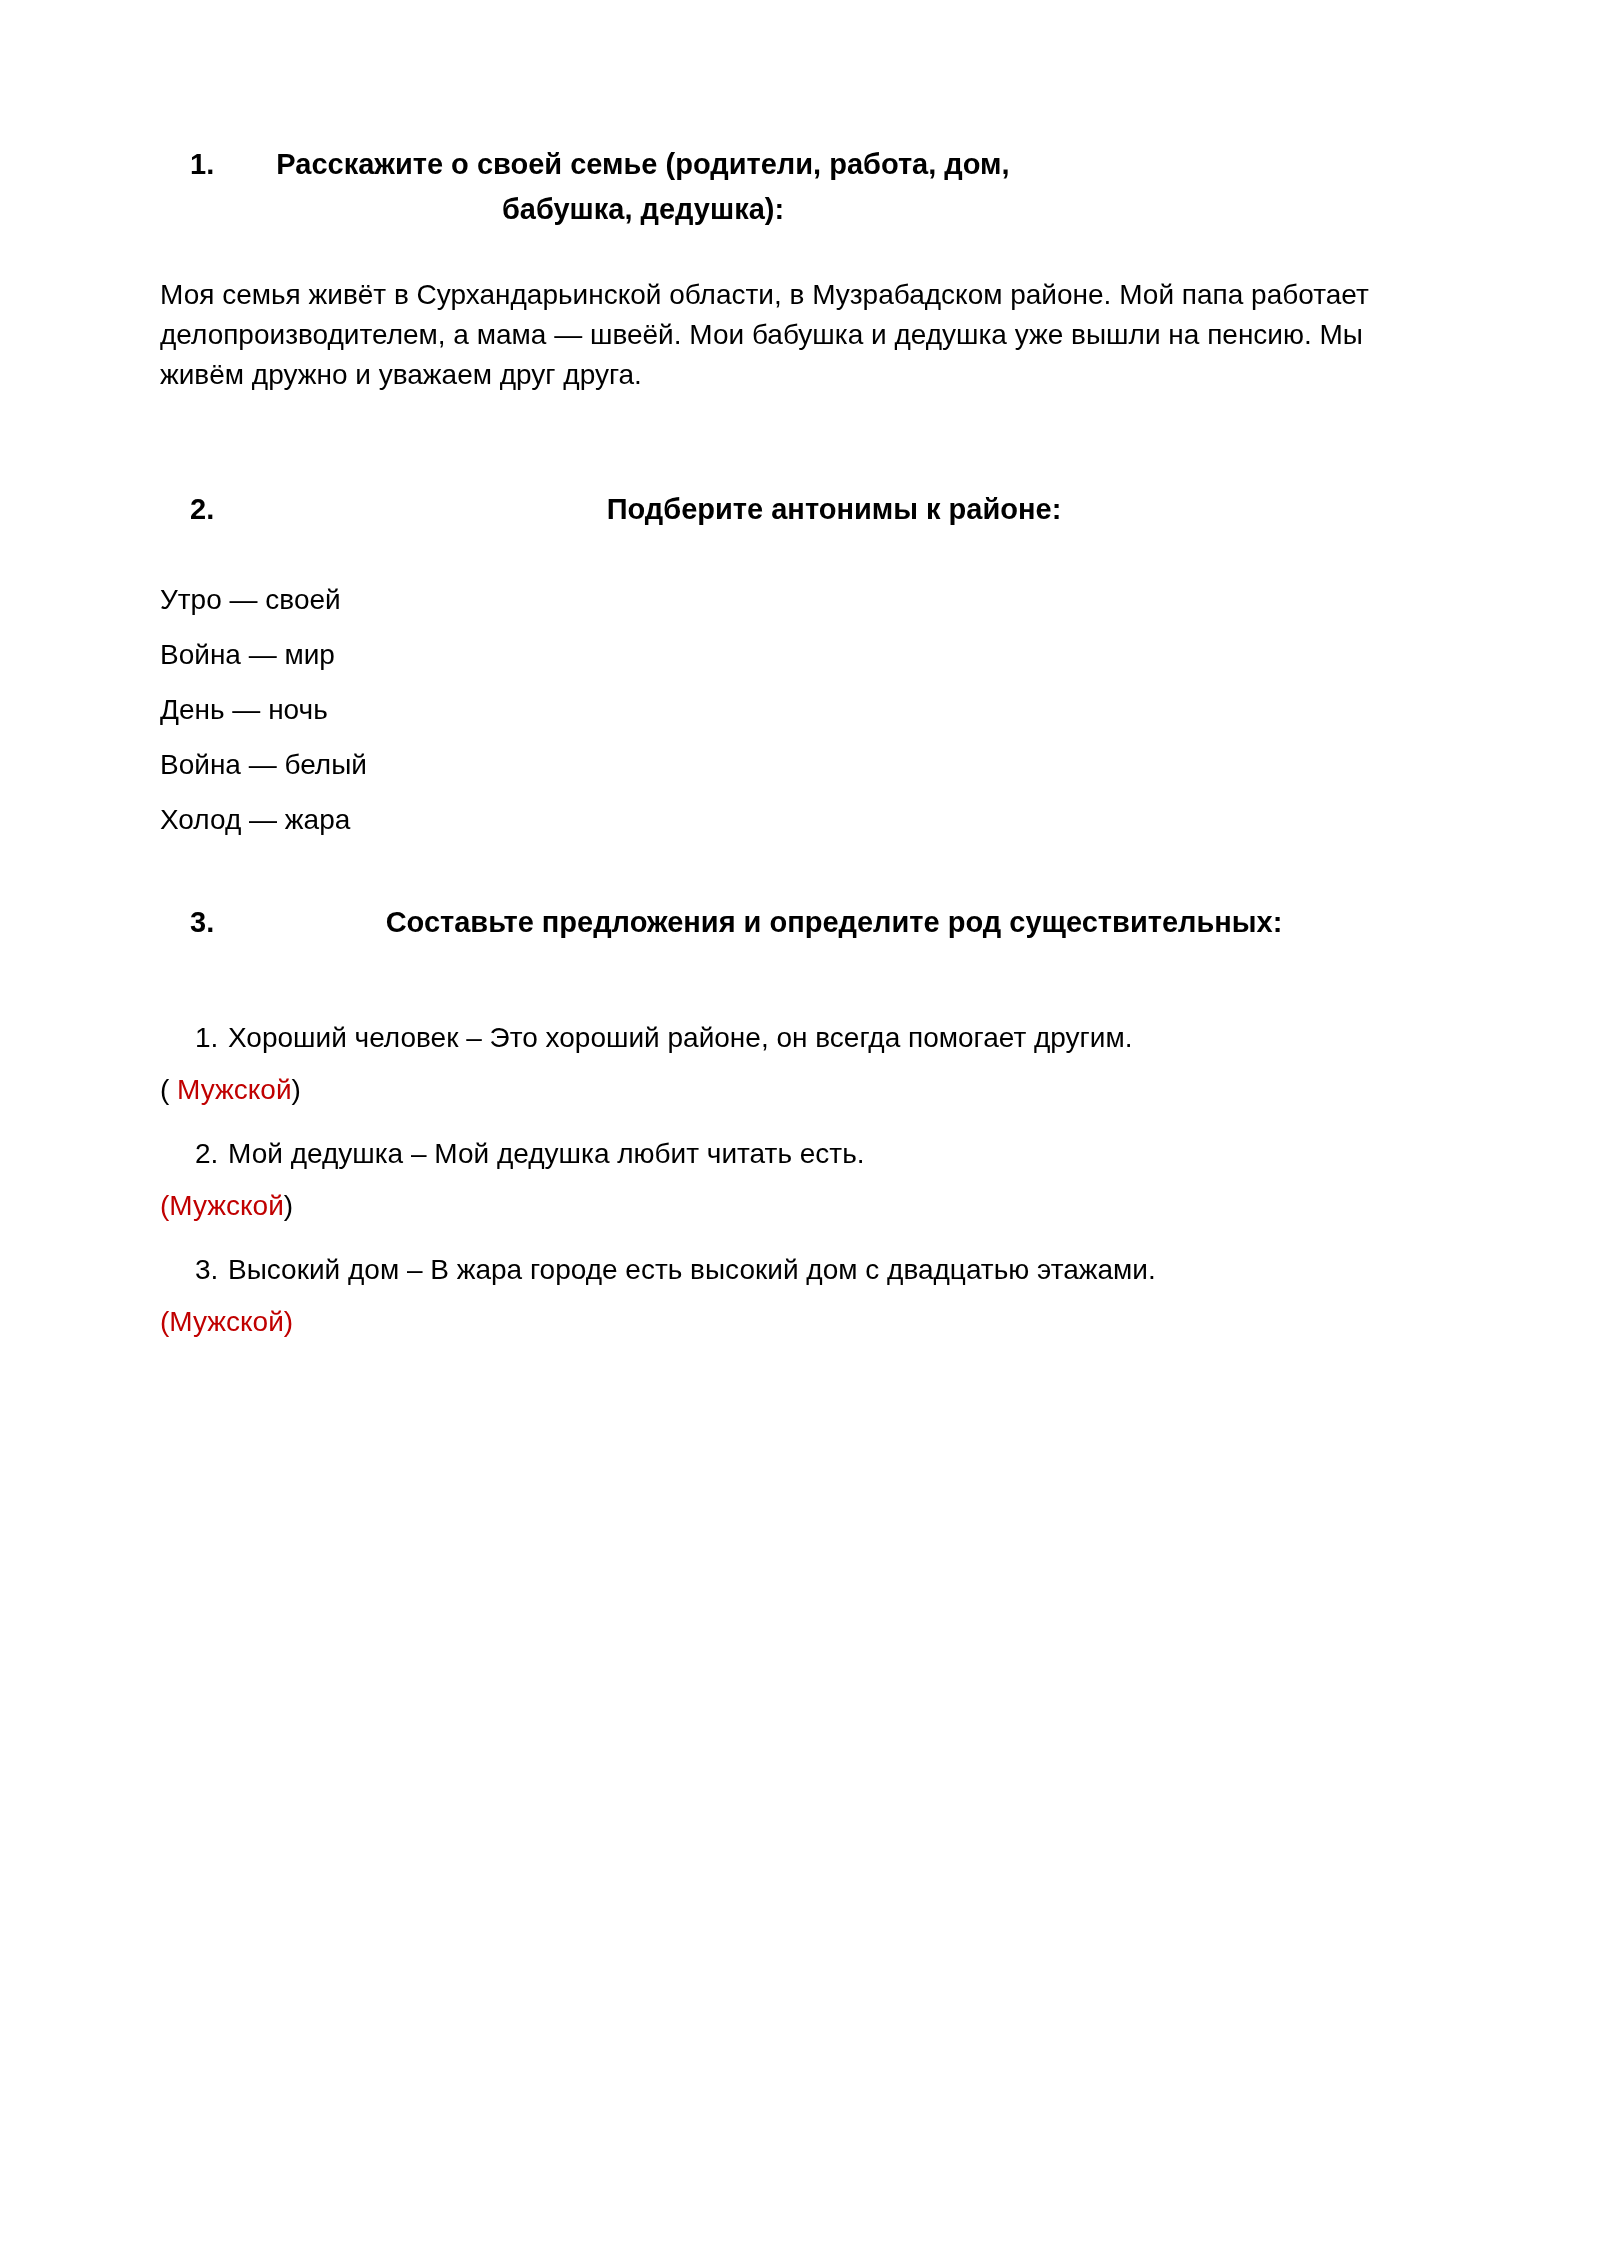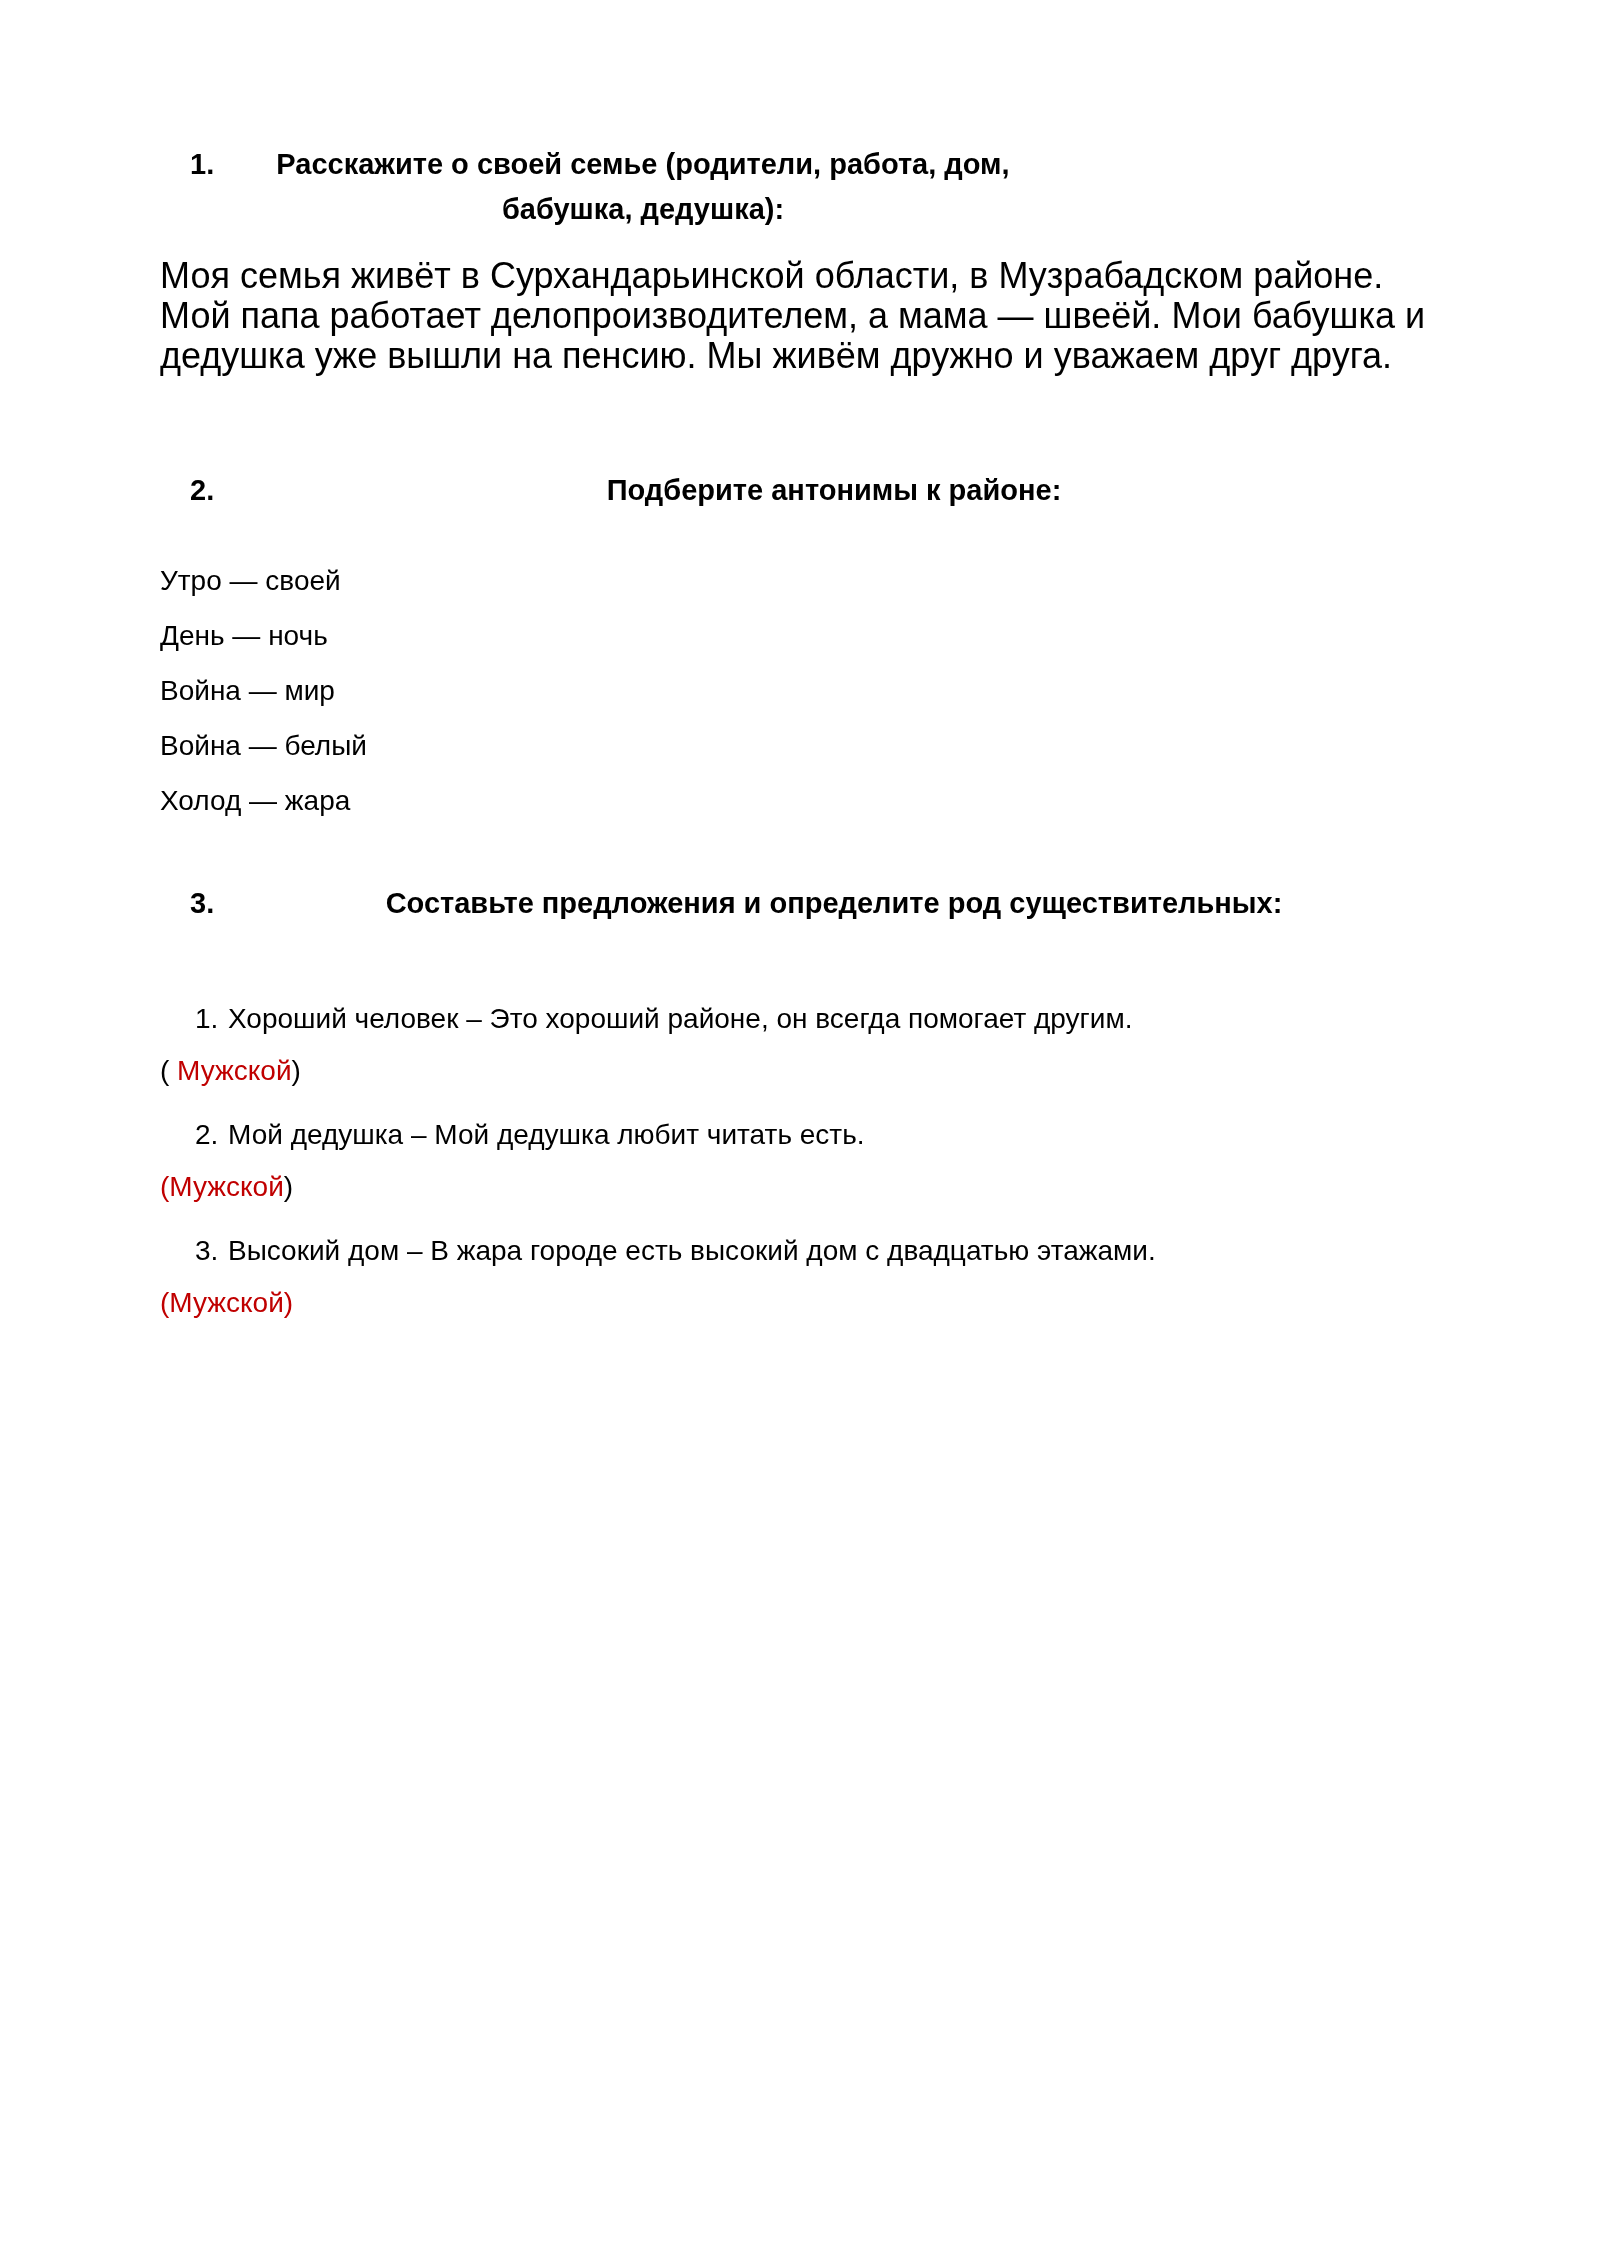--- a/index.html
+++ b/index.html
@@ -33,22 +33,22 @@
     flex:0 0 38px;
   }
   .heading .htext{
     flex:1 1 auto;
     text-align:center;
   }
   .heading-1 .htext{ max-width:830px; } 
 
   
   .body-par{
-    margin:24px 0 0 0;
-    font-size:36px;
+    margin:43px 0 0 0;
+    font-size:28px;
     line-height:40px;
     max-width:1280px;
   }
 
   
   .heading-2{ margin-top:92px; }
   .antonym-list{ margin-top:48px; }
   .antonym-item{
     margin:0 0 15px 0;
     font-size:28px;
@@ -92,22 +92,22 @@
 
   <p class="body-par">Моя семья живёт в Сурхандарьинской области, в Музрабадском районе. Мой папа работает делопроизводителем, а мама — швеёй. Мои бабушка и дедушка уже вышли на пенсию. Мы живём дружно и уважаем друг друга.</p>
 
   <div class="heading heading-2">
     <span class="hnum">2.</span>
     <span class="htext">Подберите антонимы к районе:</span>
   </div>
 
   <div class="antonym-list">
     <p class="antonym-item">Утро — своей</p>
+    <p class="antonym-item">Война — мир</p>
     <p class="antonym-item">День — ночь</p>
-    <p class="antonym-item">Война — мир</p>
     <p class="antonym-item">Война — белый</p>
     <p class="antonym-item">Холод — жара</p>
   </div>
 
   <div class="heading heading-3">
     <span class="hnum">3.</span>
     <span class="htext">Составьте предложения и определите род существительных:</span>
   </div>
 
   <div class="s3-list">

